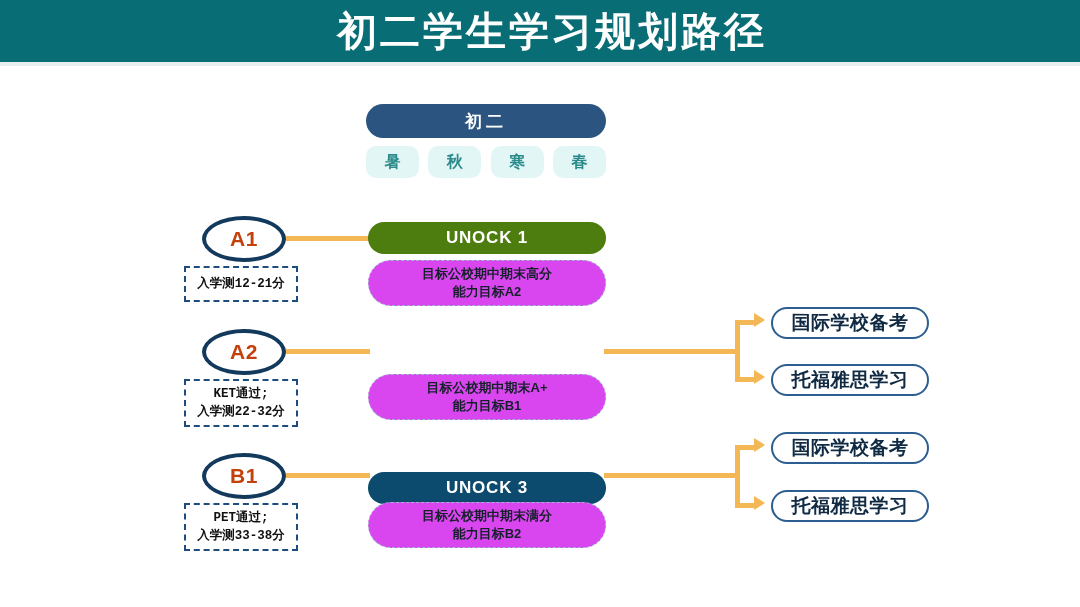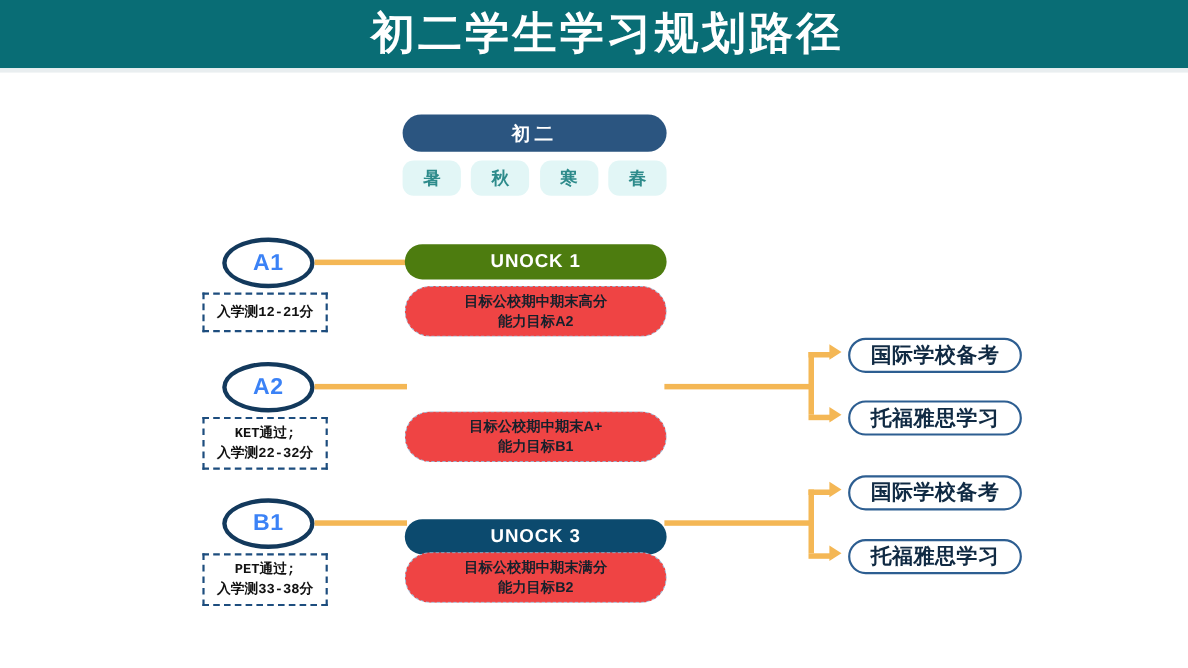--- a/index.html
+++ b/index.html
@@ -87,21 +87,21 @@
   
   .level-ellipse {
     position: absolute;
     width: 84px; height: 46px;
     border: 4px solid #13395c;
     border-radius: 50%;
     background: #ffffff;
     display: flex;
     align-items: center;
     justify-content: center;
-    color: #3b82f6;
+    color: #c2410c;
     font-size: 21px;
     font-weight: bold;
     letter-spacing: 0.5px;
   }
 
   
   .req-box {
     position: absolute;
     border: 2px dashed #1d4d7e;
     background: #ffffff;
@@ -133,21 +133,21 @@
     letter-spacing: 0.8px;
   }
 
   
   .goal-box {
     position: absolute;
     left: 368px;
     width: 238px; height: 46px;
     border: 1.6px dashed #9fb4cd;
     border-radius: 23px;
-    background: #ef4444;
+    background: #d946ef;
     display: flex;
     flex-direction: column;
     align-items: center;
     justify-content: center;
     color: #16202b;
     font-size: 13px;
     font-weight: bold;
     line-height: 1.35;
     text-align: center;
   }

